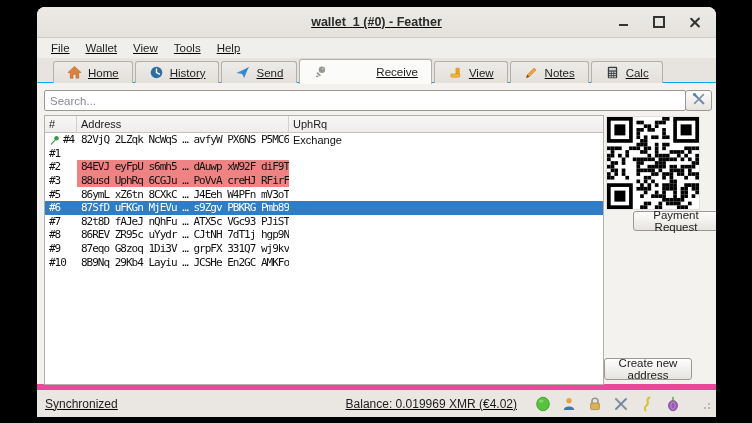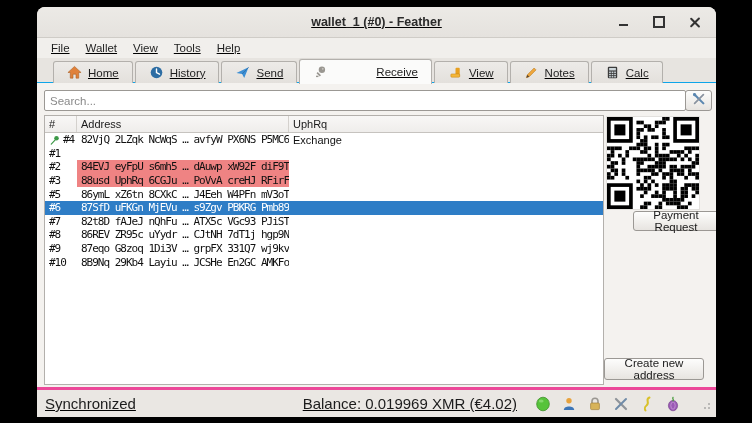--- a/index.html
+++ b/index.html
@@ -101,25 +101,25 @@
     position:absolute;left:0;top:1px;width:92px;height:92px;background:#fff;
     border:1px solid #e2e0dd;box-sizing:content-box;
   }
   .qr svg{width:92px;height:92px;display:block;}
   .btn{
     border:1px solid #9b9894;border-radius:3px;background:linear-gradient(#fdfdfc,#e7e4e0);
     font-size:11.5px;color:#1b1b1b;font-family:"Liberation Sans", sans-serif;
     padding:0;display:flex;align-items:center;justify-content:center;
   }
   .pay-btn{position:absolute;left:1px;top:96px;width:86px;height:20px;margin-left:26px;}
-  .create-btn{position:absolute;left:-2px;top:243px;width:100px;height:22px;}
+  .create-btn{position:absolute;left:-2px;top:243px;width:88px;height:22px;}
   
   .statusbar{
-    height:27px;flex:0 0 auto;background:#eae7e3;border-top:3px solid #ec4899;
-    display:flex;align-items:center;font-size:15px;color:#1c1c1c;
+    height:27px;flex:0 0 auto;background:#eae7e3;border-top:6px solid #ec4899;
+    display:flex;align-items:center;font-size:12px;color:#1c1c1c;
     padding:0 6px 0 8px;position:relative;
   }
   .status-left{flex:1 1 auto;}
   .status-right{display:flex;align-items:center;gap:17px;}
   .sicon{width:17px;height:17px;display:flex;align-items:center;justify-content:center;}
   .sicon svg{width:16px;height:16px;display:block;}
   .grip{width:10px;height:10px;margin-left:2px;position:relative;opacity:.5;}
   .grip:before{
     content:"";position:absolute;right:0;bottom:0;width:2px;height:2px;background:#8a8a8a;
     box-shadow:-4px 0 #8a8a8a,0 -4px #8a8a8a;

